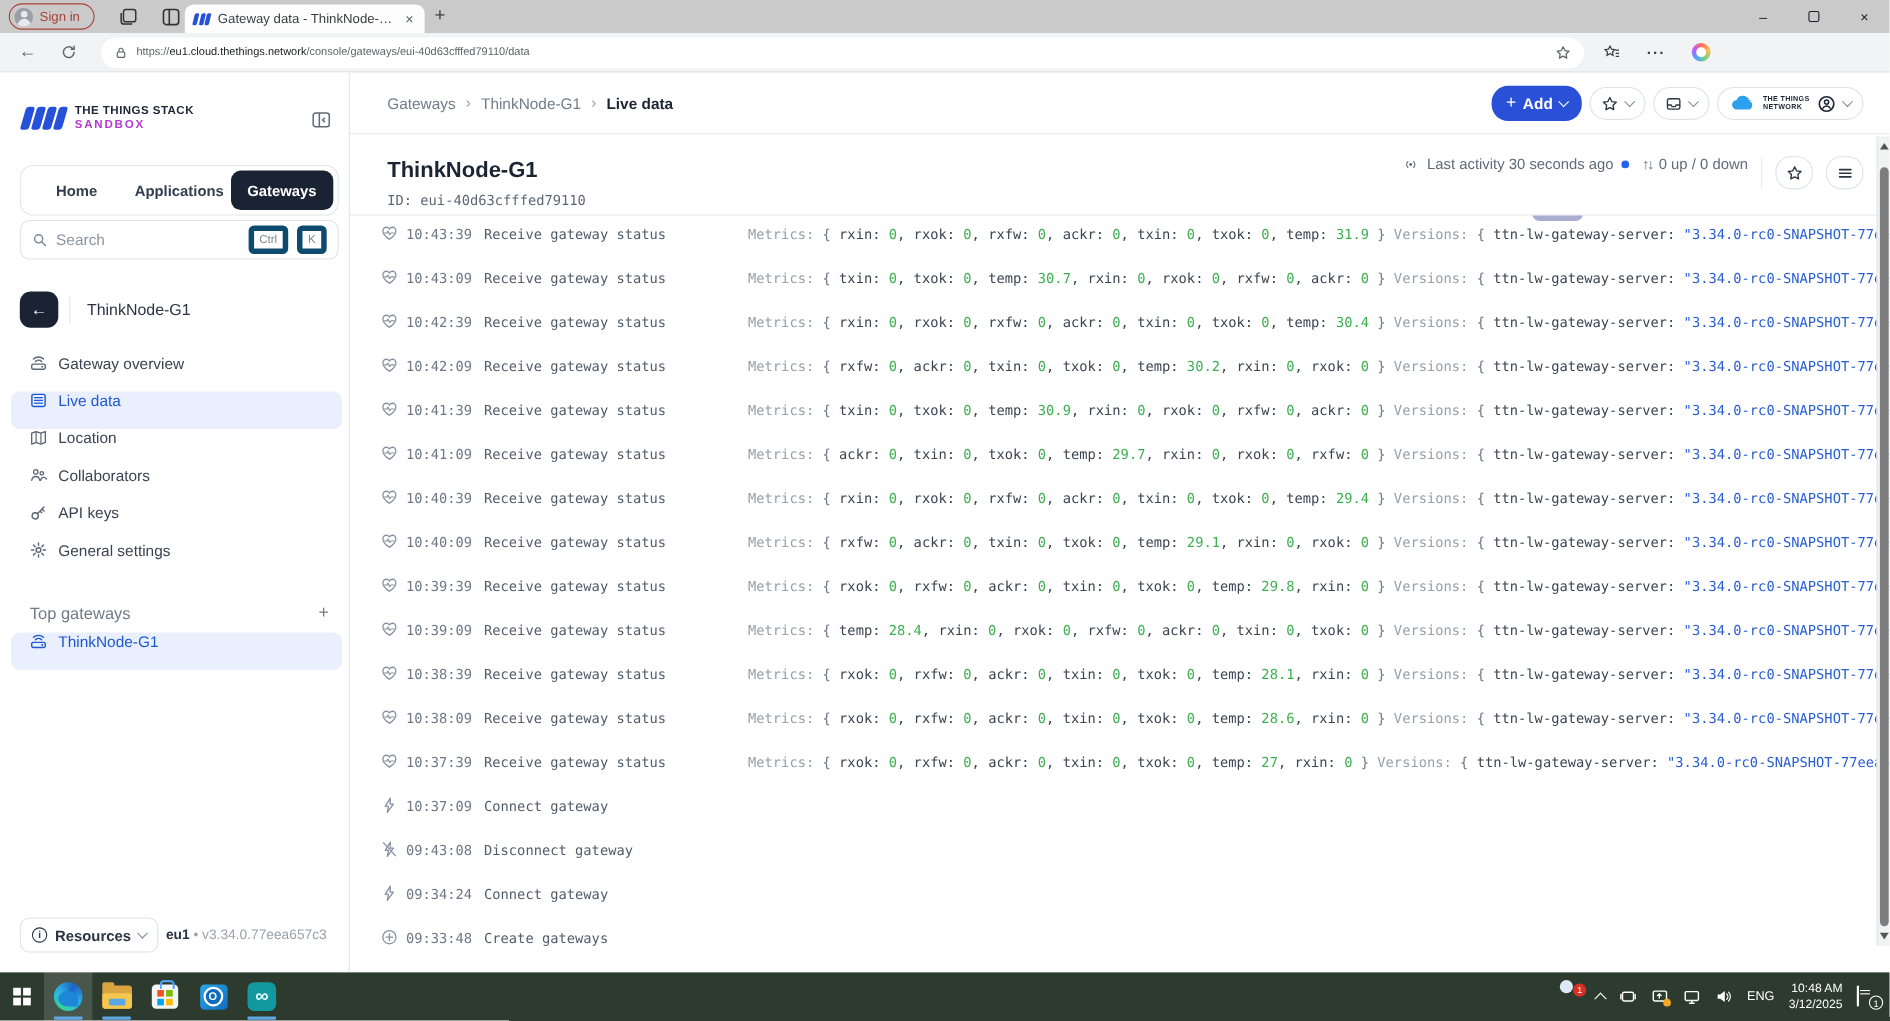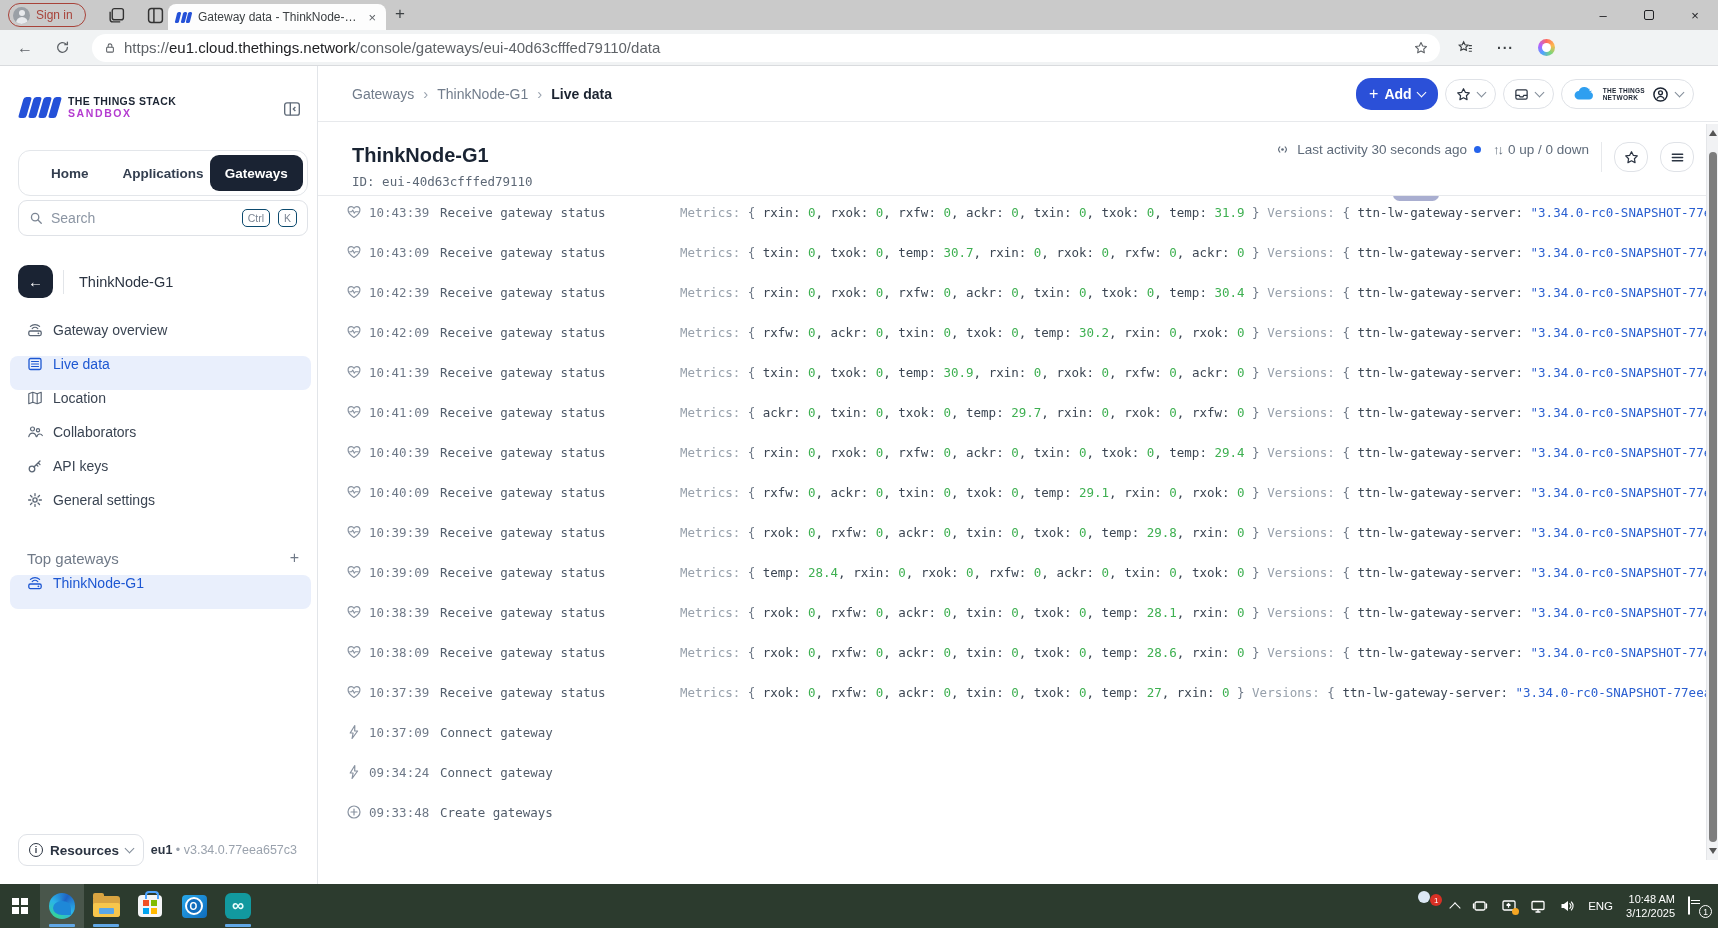--- a/index.html
+++ b/index.html
@@ -22,21 +22,21 @@
   .tab-close { font-size:13px; color:#5f6368; padding:0 2px; }
   .newtab { position:absolute; left:395px; top:4px; font-size:17px; color:#3c4043; }
   .win-controls { position:absolute; right:0; top:0; height:30px; display:flex; }
   .win-btn { width:46px; height:30px; display:flex; align-items:center; justify-content:center; font-size:13px; color:#202124; }
   .max-glyph { width:10px; height:10px; border:1.2px solid #202124; border-radius:2px; }
   .toolbar { position:absolute; top:30px; left:0; right:0; height:36px; background:#f1f3f4; border-bottom:1px solid #d9dbde; display:flex; align-items:center; }
   .nav-glyph { font-size:16px; color:#5f6368; margin-left:17px; }
   .refresh-icon { width:15px; height:15px; color:#5f6368; margin-left:22px; }
   .url-pill { margin-left:22px; width:1348px; height:28px; background:#fff; border-radius:14px; display:flex; align-items:center; padding:0 12px; gap:8px; }
   .lock-icon { width:12px; height:12px; color:#5f6368; }
-  .url-text { font-size:15px; color:#5f6368; white-space:nowrap; overflow:hidden; flex:1; }
+  .url-text { font-size:10px; color:#5f6368; white-space:nowrap; overflow:hidden; flex:1; }
   .url-host { color:#202124; }
   .star-icon-sm { width:14px; height:14px; color:#5f6368; }
   .toolbar-right { display:flex; align-items:center; gap:24px; margin-left:18px; }
   .favbar-icon { width:15px; height:15px; color:#3c4043; position:relative; }
   .dots { font-size:14px; font-weight:bold; color:#3c4043; letter-spacing:1px; }
   .copilot { width:17px; height:17px; border-radius:50%; background:conic-gradient(#ff6a5f,#ffb84d,#7ad67a,#4da3ff,#b45fff,#ff6a5f); position:relative; }
   .copilot:before { content:""; position:absolute; inset:4px; background:#fff; border-radius:50%; }
 
   
   .console { position:absolute; top:66px; left:0; right:0; bottom:44px; background:#fff; display:flex; }
@@ -49,21 +49,21 @@
   .brand-mark i { width:8px; height:21px; background:#2451d8; border-radius:2.5px; transform:skewX(-16deg); }
   .brand-text div:first-child { font-size:10.5px; font-weight:800; color:#1c2533; letter-spacing:.4px; }
   .brand-text div:last-child { font-size:10.5px; font-weight:800; color:#b43bd0; letter-spacing:1.6px; }
   .collapse-btn { position:absolute; top:34px; left:283px; width:18px; height:18px; color:#5f6a78; }
   .nav-tabs { position:absolute; top:84px; left:18px; width:290px; height:46px; border:1px solid #e3e6ea; border-radius:12px; background:#fff; display:flex; padding:4px; }
   .nav-tab { flex:1; display:flex; align-items:center; justify-content:center; font-size:13.5px; font-weight:600; color:#333e4f; border-radius:9px; }
   .nav-tab.active { background:#1a2333; color:#fff; }
   .search-box { position:absolute; top:134px; left:18px; width:290px; height:36px; border:1px solid #dfe2e7; border-radius:9px; background:#fff; display:flex; align-items:center; padding:0 10px; gap:8px; }
   .search-icon { width:14px; height:14px; color:#7c8694; }
   .search-ph { flex:1; font-size:14px; color:#8b95a3; }
-  .kbd { font-size:10.5px; color:#7c8694; border:1px solid #0c4a6e; border-radius:5px; padding:2px 5px; }
+  .kbd { font-size:10.5px; color:#7c8694; border:5px solid #0c4a6e; border-radius:5px; padding:2px 5px; }
   .entity-row { position:absolute; top:199px; left:18px; display:flex; align-items:center; }
   .back-btn { width:35px; height:33px; background:#1a2333; border-radius:10px; color:#fff; display:flex; align-items:center; justify-content:center; font-size:15px; }
   .entity-div { width:1px; height:24px; background:#e2e5e9; margin-left:10px; }
   .entity-name { margin-left:15px; font-size:14.5px; color:#2b3442; }
   .menu { position:absolute; top:256px; left:0; right:0; }
   .menu-item { height:34px; margin:0 6px 0 10px; display:flex; align-items:flex-start; padding-left:17px; gap:10px; border-radius:8px; font-size:14px; color:#3a4452; }
   .menu-item .mi { width:16px; height:16px; color:#5b6675; }
   .menu-item.active { background:#e9effc; color:#1d57d2; }
   .menu-item.active .mi { color:#1d57d2; }
   .topgw-head { position:absolute; top:483px; left:27px; right:18px; display:flex; align-items:center; justify-content:space-between; }
@@ -614,20 +614,31 @@
                 </svg>
               </span>
     <span class="ev-time">10:37:09</span>
     <span class="ev-name">Connect gateway</span>
     <span class="ev-preview"></span>
   </div>
             <div class="event-row">
     <span class="ev-icon">
                 <svg viewBox="0 0 16 16">
                   <path d="M8.8 1.5L4.2 9h2.9l-1 5.5L11.6 7H8.7z" fill="none" stroke="currentColor" stroke-width="1.2" stroke-linejoin="round"></path>
+                  <path d="M2.3 1.8l11.5 12.5" stroke="currentColor" stroke-width="1.2"></path>
+                </svg>
+              </span>
+    <span class="ev-time">09:43:08</span>
+    <span class="ev-name">Disconnect gateway</span>
+    <span class="ev-preview"></span>
+  </div>
+            <div class="event-row">
+    <span class="ev-icon">
+                <svg viewBox="0 0 16 16">
+                  <path d="M8.8 1.5L4.2 9h2.9l-1 5.5L11.6 7H8.7z" fill="none" stroke="currentColor" stroke-width="1.2" stroke-linejoin="round"></path>
                 </svg>
               </span>
     <span class="ev-time">09:34:24</span>
     <span class="ev-name">Connect gateway</span>
     <span class="ev-preview"></span>
   </div>
             <div class="event-row">
     <span class="ev-icon">
                 <svg viewBox="0 0 16 16">
                   <circle cx="8" cy="8" r="6" fill="none" stroke="currentColor" stroke-width="1.2"></circle>

